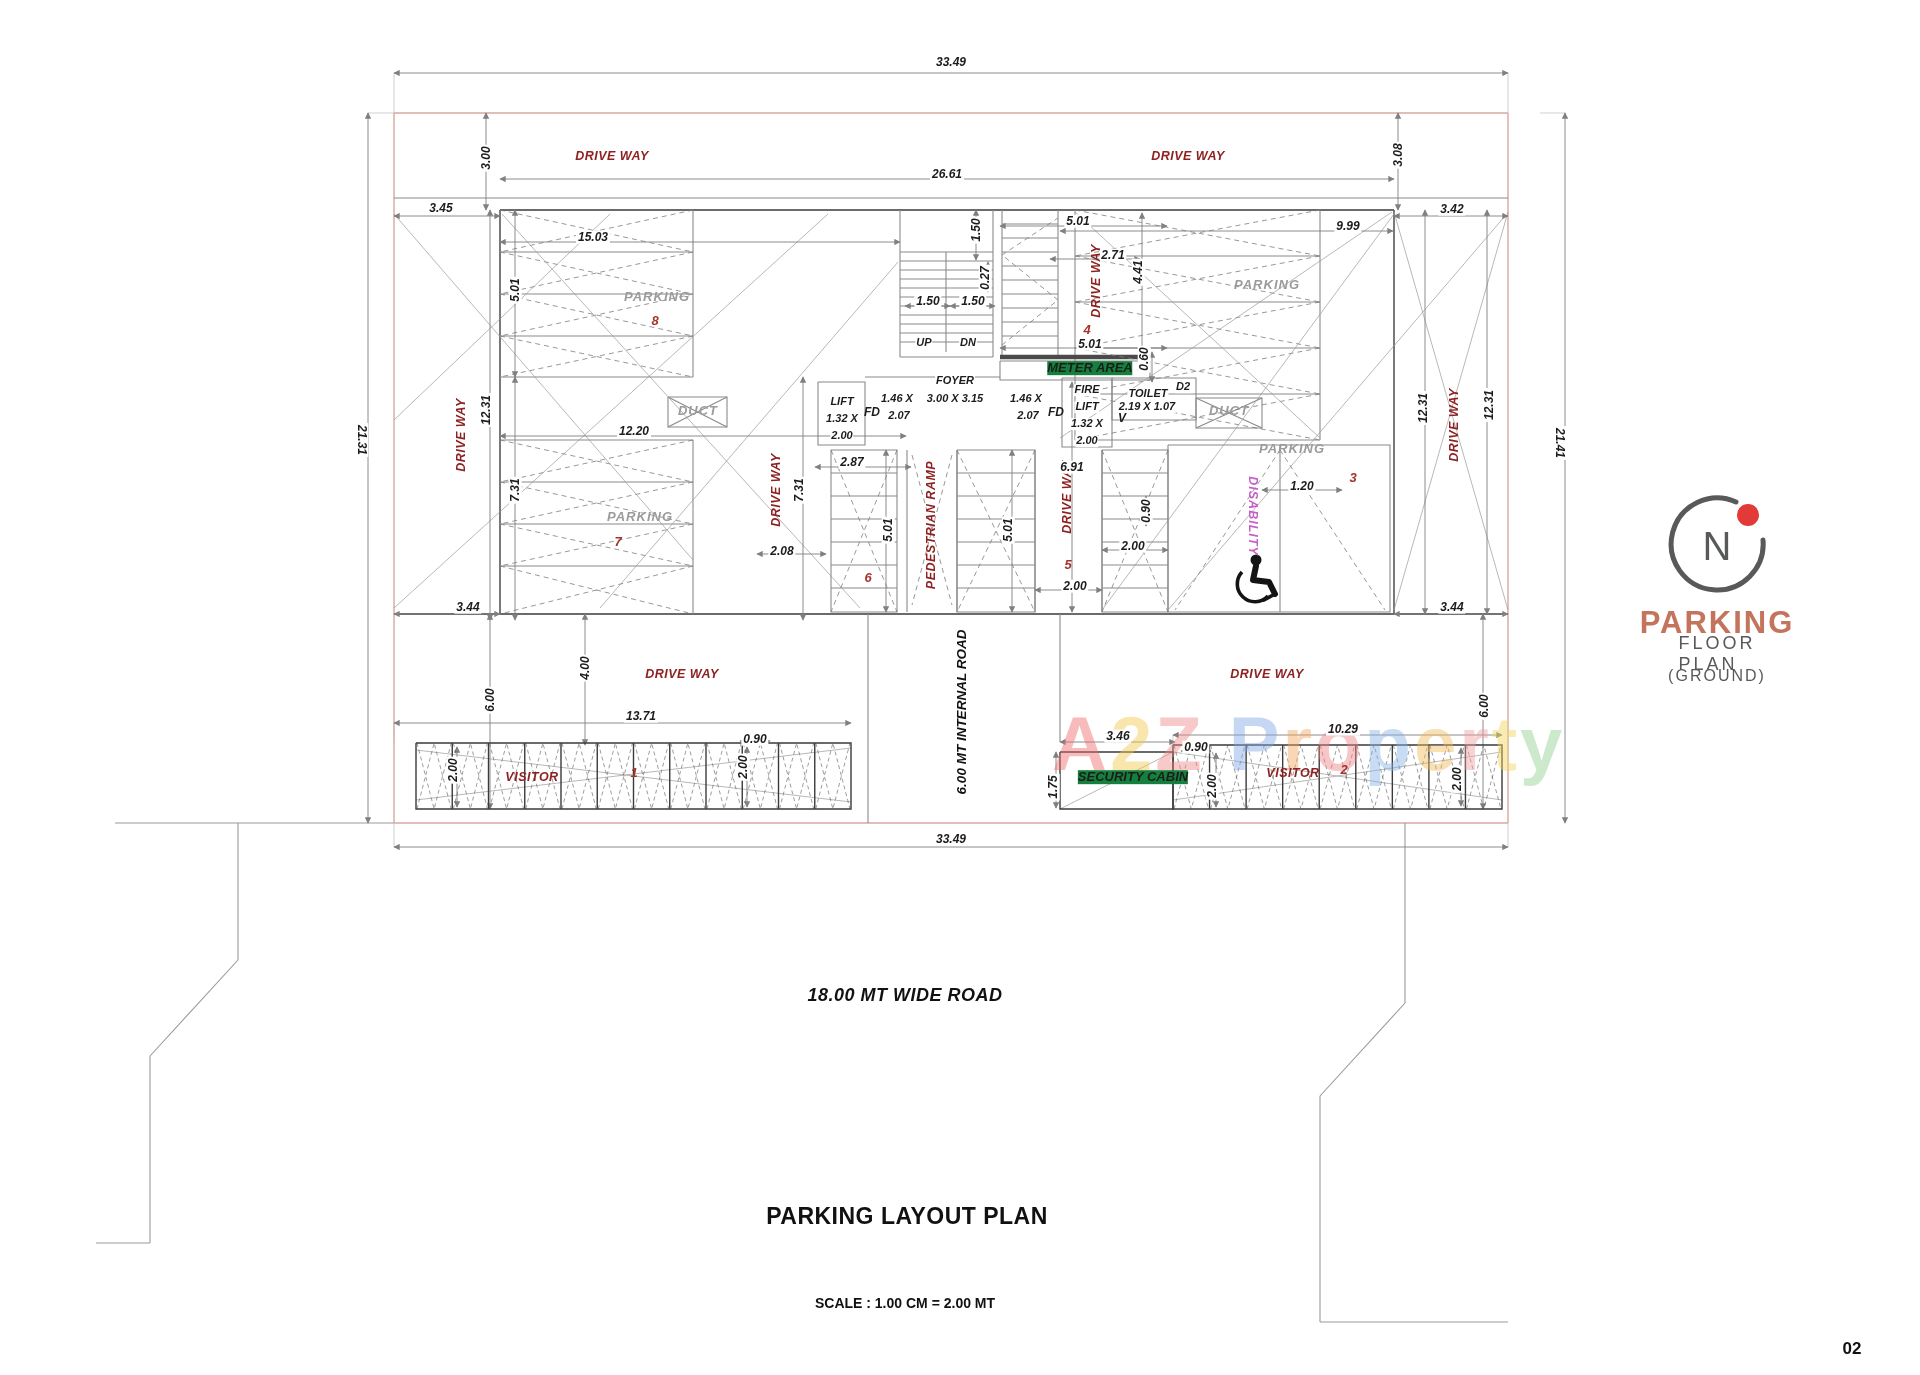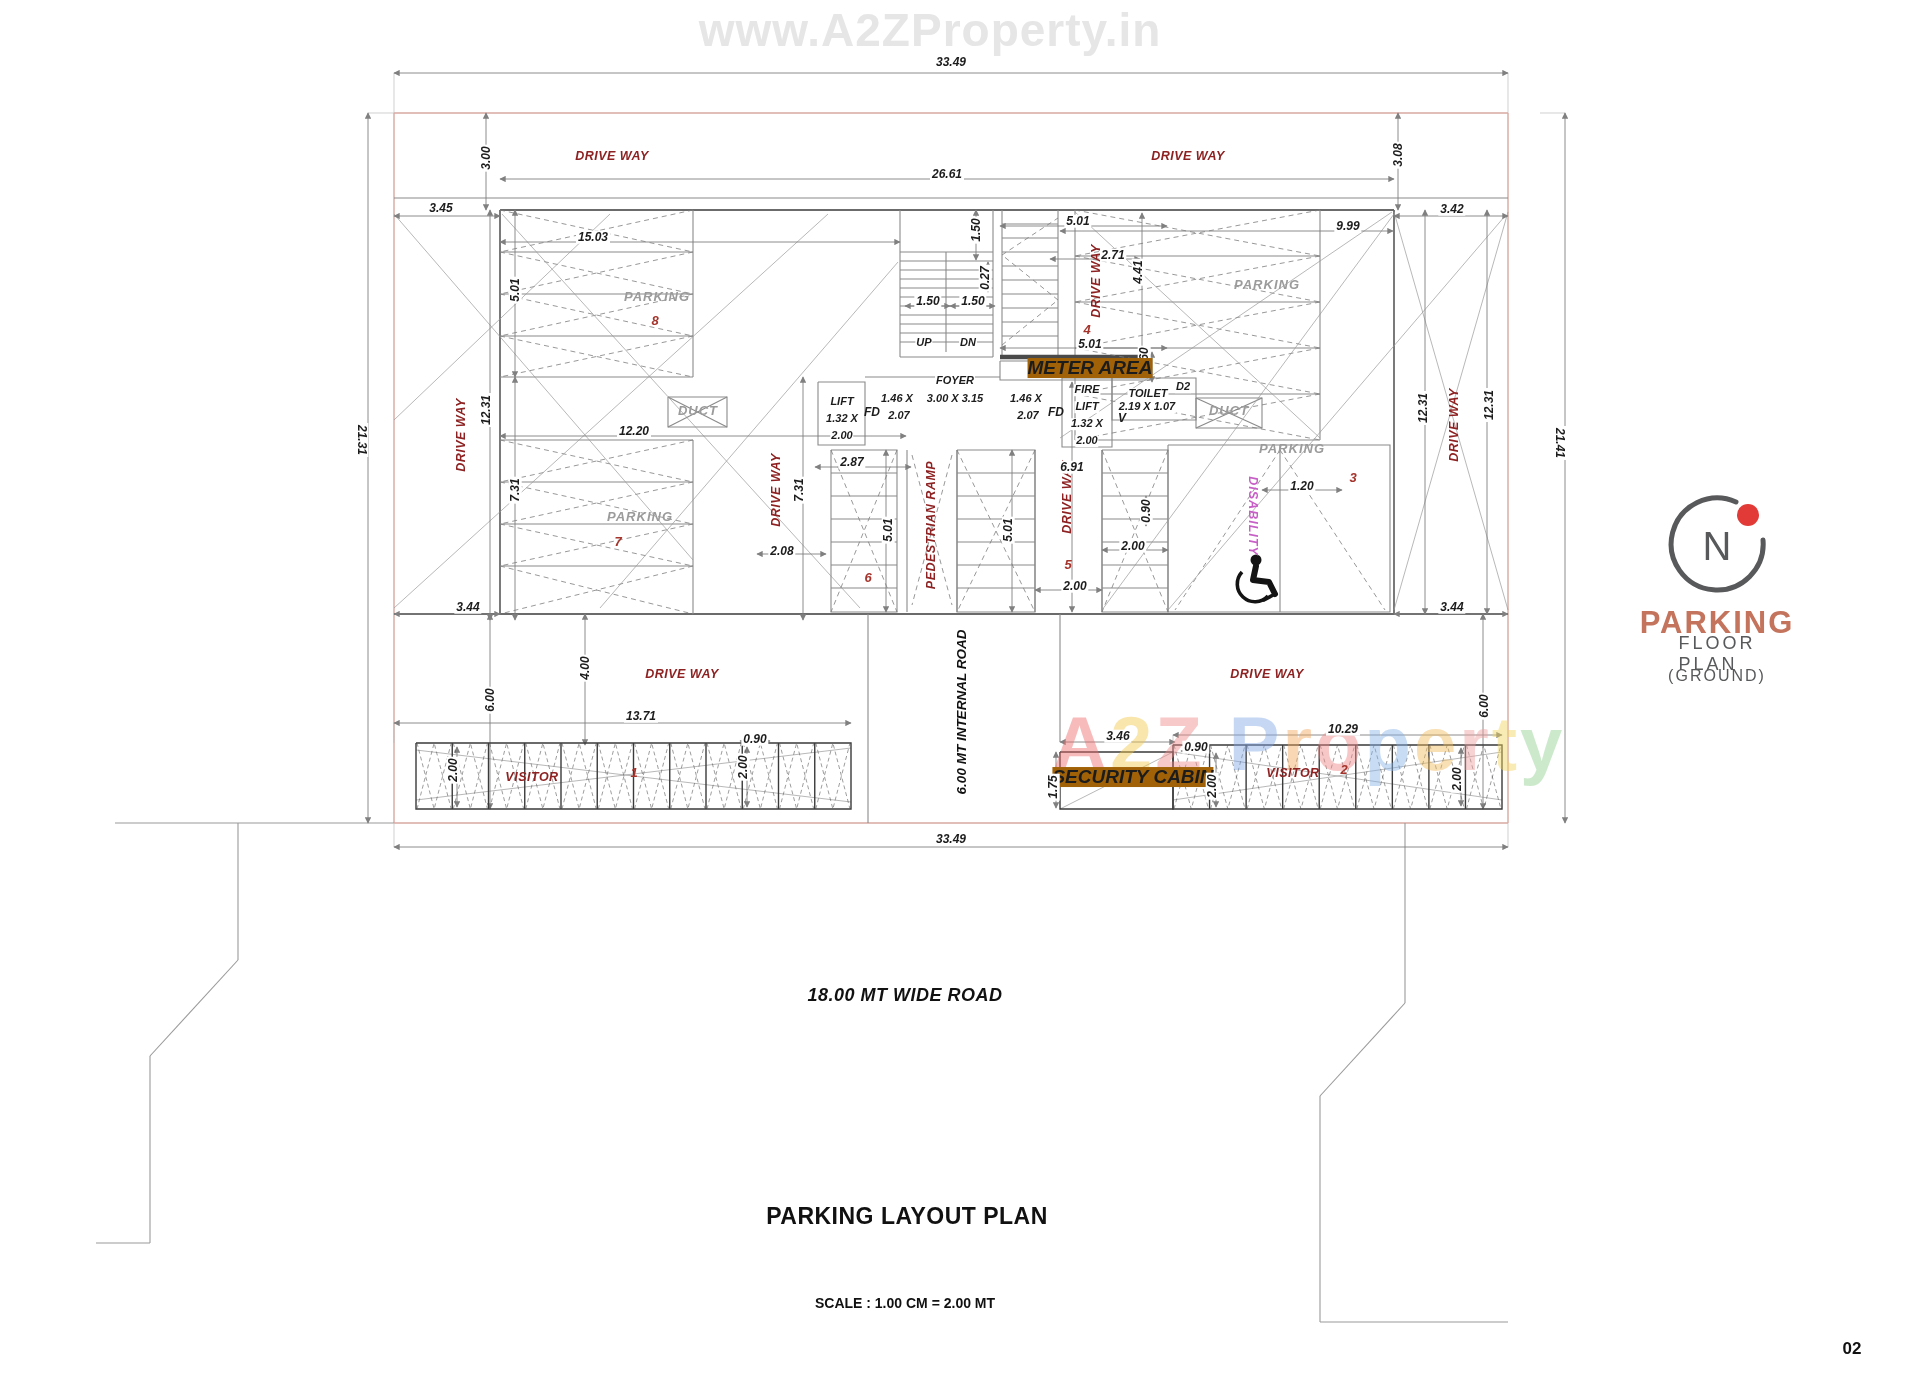--- a/index.html
+++ b/index.html
@@ -8,21 +8,21 @@
   #plan-svg{position:absolute;left:0;top:0;}
   #labels{position:absolute;left:0;top:0;width:100%;height:100%;font-style:italic;}
   .lb{position:absolute;transform:translate(-50%,-50%);white-space:nowrap;line-height:1.05;}
   .d {font-size:12px;font-weight:bold;color:#1c1c1c;background:#fff;padding:0 2px;}
   .dv{font-size:12px;font-weight:bold;color:#1c1c1c;background:#fff;padding:0 2px;}
   .z {font-size:12.5px;font-weight:bold;color:#8e2222;letter-spacing:.5px;}
   .zv{font-size:12.5px;font-weight:bold;color:#8e2222;letter-spacing:.5px;}
   .n {font-size:13px;font-weight:bold;color:#a5342c;}
   .g {font-size:13px;font-weight:bold;color:#9b9b9b;letter-spacing:1px;}
   .k {font-size:11px;font-weight:bold;color:#1c1c1c;background:#fff;padding:0 1px;}
-  .k13{font-size:19px;font-weight:bold;color:#1c1c1c;background:#a16207;}
+  .k13{font-size:13px;font-weight:bold;color:#1c1c1c;background:#15803d;}
   .ks{font-size:12px;font-weight:bold;color:#1c1c1c;}
   .kv{font-size:13.5px;font-weight:bold;color:#111;background:#fff;}
   .mv{font-size:12.5px;font-weight:bold;color:#c75fc7;letter-spacing:1px;}
   .rd{font-size:18px;font-weight:bold;color:#111;letter-spacing:.5px;}
   #wm-top{position:absolute;left:930px;top:30px;transform:translate(-50%,-50%);
      font-size:46px;font-weight:bold;color:#e6e6e6;letter-spacing:1px;}
   #wm-mid{position:absolute;left:1052px;top:700px;font-size:76px;font-weight:bold;
      letter-spacing:3px;opacity:.45;}
   #north{position:absolute;left:1717px;top:544px;width:0;height:0;}
   #north-n{position:absolute;left:0;top:2px;transform:translate(-50%,-50%);
@@ -38,21 +38,20 @@
   #title-scale{position:absolute;left:905px;top:1303px;transform:translate(-50%,-50%);
      font-size:14px;font-weight:bold;color:#111;}
   #page-no{position:absolute;left:1852px;top:1349px;transform:translate(-50%,-50%);
      font-size:17px;font-weight:bold;color:#111;}
 </style>
 </head>
 <body>
 
 <div id="page">
 
-  <div id="wm-top">www.A2ZProperty.in</div>
 
   <svg id="plan-svg" width="1920" height="1375" viewBox="0 0 1920 1375">
     <defs>
       <marker id="ar" viewBox="0 0 10 10" refX="9" refY="5" markerWidth="7" markerHeight="7" orient="auto-start-reverse">
         <path d="M0,0 L10,5 L0,10 z" fill="#808080"></path>
       </marker>
     </defs>
     <g id="g-plot" fill="none" stroke="#d8a8a0" stroke-width="1.4">
         <path d="M394,113 L1508,113"></path>
         <path d="M394,113 L394,823"></path>

